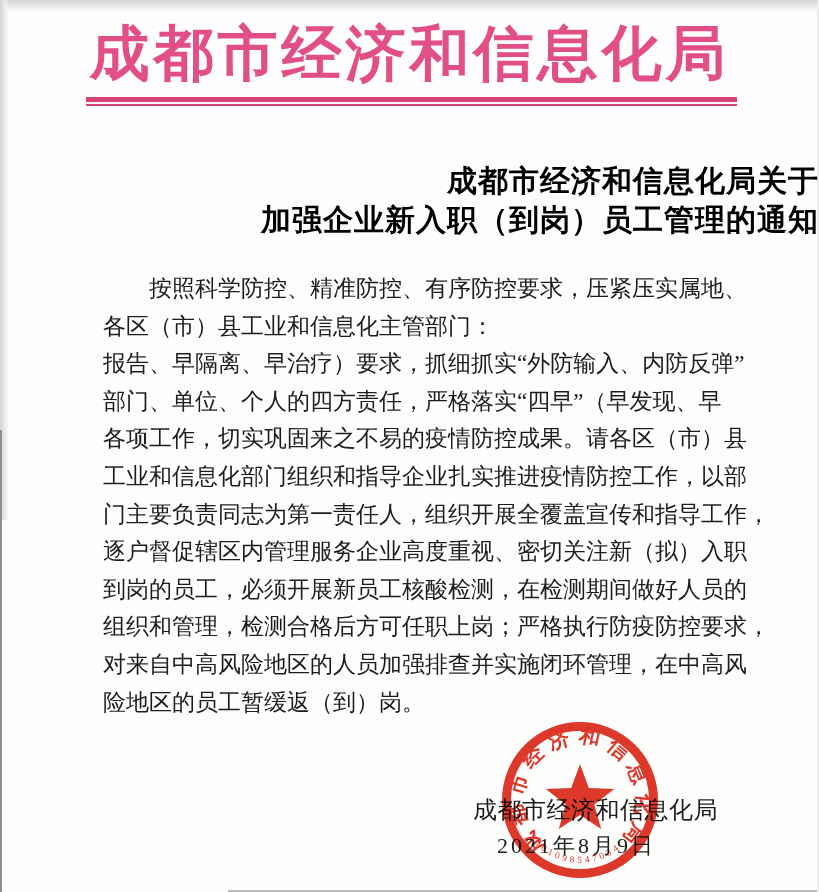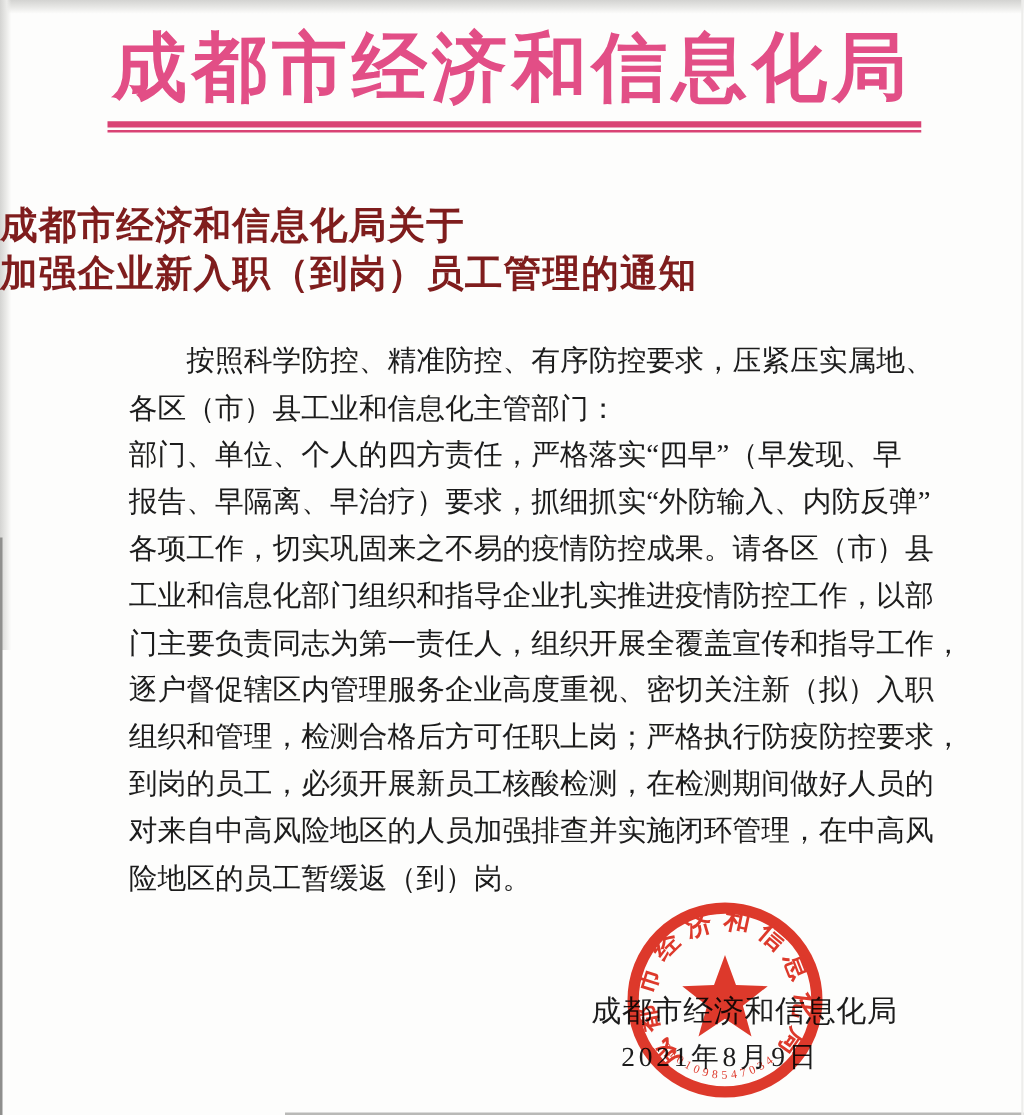--- a/index.html
+++ b/index.html
@@ -29,21 +29,21 @@
     white-space:nowrap;
   }
   .rule{position:absolute;top:97px;left:86px;width:651px;}
   .rule-thick{height:5px;background:#d94374;}
   .rule-gap{height:2px;background:transparent;}
   .rule-thin{height:2px;background:#d94374;}
 
   
   .doc-title{
     position:absolute;top:161px;left:0;width:819px;
-    text-align:left;color:#7f1d1d;
+    text-align:right;color:#000000;
     font-weight:bold;font-size:30px;line-height:39px;
     letter-spacing:1px;white-space:nowrap;
   }
 
   
   .body-text{
     position:absolute;top:270px;left:103px;width:645px;
     color:#1c1c1c;font-size:23px;line-height:37.6px;
   }
   .body-text .line{white-space:nowrap;}
@@ -88,28 +88,28 @@
   </div>
 
   <div class="doc-title">
     <div>成都市经济和信息化局关于</div>
     <div>加强企业新入职（到岗）员工管理的通知</div>
   </div>
 
   <div class="body-text">
     <div class="line indent">按照科学防控、精准防控、有序防控要求，压紧压实属地、</div>
     <div class="line">各区（市）县工业和信息化主管部门：</div>
+    <div class="line">报告、早隔离、早治疗）要求，抓细抓实“外防输入、内防反弹”</div>
     <div class="line">部门、单位、个人的四方责任，严格落实“四早”（早发现、早</div>
-    <div class="line">报告、早隔离、早治疗）要求，抓细抓实“外防输入、内防反弹”</div>
     <div class="line">各项工作，切实巩固来之不易的疫情防控成果。请各区（市）县</div>
     <div class="line">工业和信息化部门组织和指导企业扎实推进疫情防控工作，以部</div>
     <div class="line">门主要负责同志为第一责任人，组织开展全覆盖宣传和指导工作，</div>
     <div class="line">逐户督促辖区内管理服务企业高度重视、密切关注新（拟）入职</div>
+    <div class="line">到岗的员工，必须开展新员工核酸检测，在检测期间做好人员的</div>
     <div class="line">组织和管理，检测合格后方可任职上岗；严格执行防疫防控要求，</div>
-    <div class="line">到岗的员工，必须开展新员工核酸检测，在检测期间做好人员的</div>
     <div class="line">对来自中高风险地区的人员加强排查并实施闭环管理，在中高风</div>
     <div class="line">险地区的员工暂缓返（到）岗。</div>
   </div>
 
   <div class="signature">成都市经济和信息化局</div>
 
   <div class="sign-date">2021年8月9日</div>
 
   <div class="seal">
     <svg width="164" height="164" viewBox="0 0 164 164" font-family="Liberation Serif, DejaVu Serif, serif">

